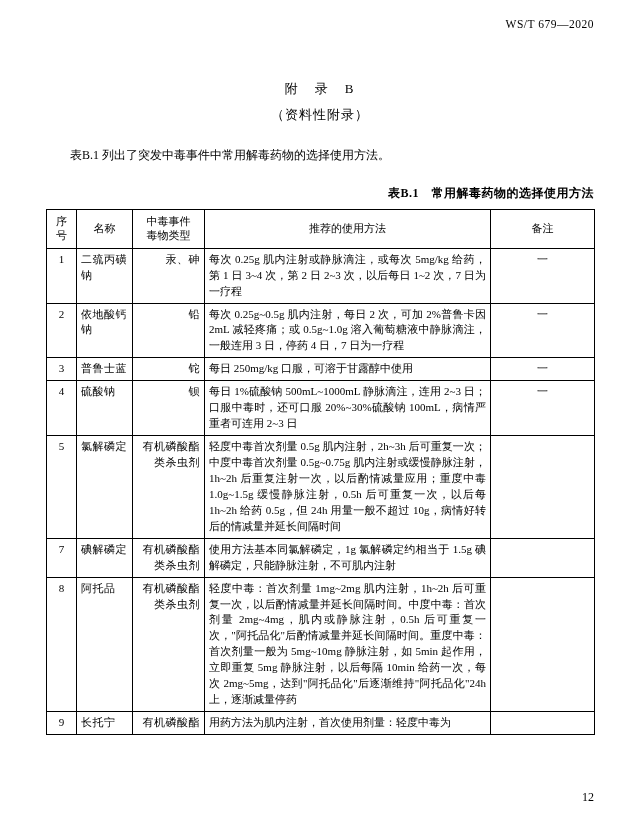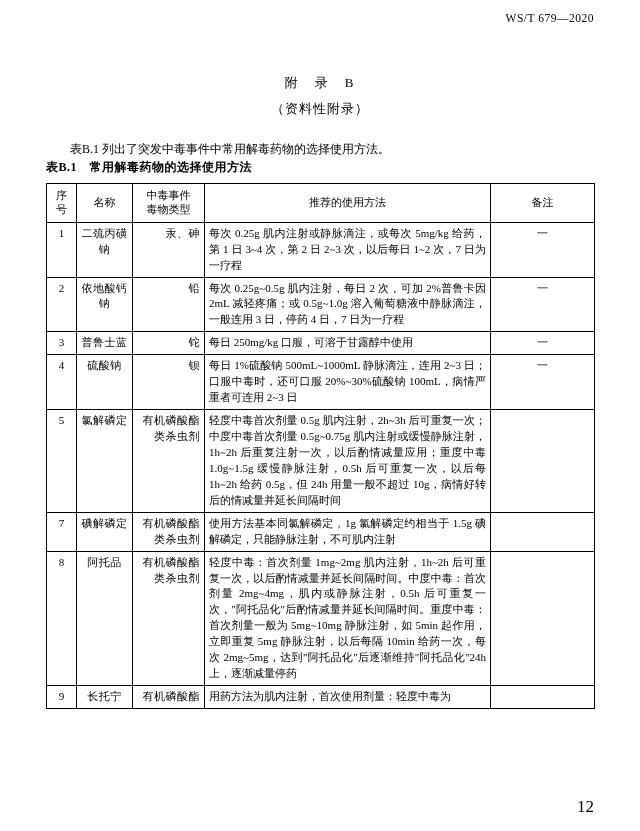--- a/index.html
+++ b/index.html
@@ -12,21 +12,21 @@
     height: 831px;
     font-family: "Liberation Serif", "DejaVu Serif", serif;
     color: #000;
     position: relative;
     overflow: hidden;
   }
   .page {
     width: 640px;
     height: 831px;
     box-sizing: border-box;
-    padding: 12px 46px 0 46px;
+    padding: 18px 46px 0 46px;
     position: relative;
   }
   .header-std {
     text-align: right;
     font-size: 11.5px;
     letter-spacing: 0.5px;
     font-family: "Liberation Serif", serif;
     margin-bottom: 2px;
   }
   .annex-title {
@@ -50,23 +50,24 @@
     margin-top: 8px;
     letter-spacing: 1px;
   }
   .intro {
     font-size: 12px;
     margin-top: 22px;
     text-indent: 24px;
     line-height: 1.6;
   }
   .table-caption {
-    text-align: left;
+    text-align: right;
     font-size: 12px;
     font-weight: bold;
+    margin-top: 20px;
     margin-bottom: 7px;
     letter-spacing: 0.5px;
   }
   table.antidote {
     border-collapse: collapse;
     width: 100%;
     table-layout: fixed;
     font-size: 11px;
     line-height: 1.45;
   }
@@ -85,43 +86,42 @@
   col.c-no { width: 30px; }
   col.c-name { width: 56px; }
   col.c-type { width: 72px; }
   col.c-usage { width: 286px; }
   col.c-note { width: 104px; }
 
   td.ctr {
     text-align: center;
   }
   td.name-cell {
-    text-align: center;
     letter-spacing: 0.5px;
   }
   td.type-cell {
     text-align: right;
     letter-spacing: 0.5px;
   }
   td.usage-cell {
     text-align: justify;
     text-justify: inter-ideograph;
   }
   td.note-cell {
     text-align: center;
     vertical-align: bottom;
   }
   td.note-cell.mid {
     vertical-align: middle;
   }
   .page-number {
     position: absolute;
     right: 46px;
-    bottom: 14px;
-    font-size: 17px;
+    bottom: 26px;
+    font-size: 12px;
   }
   .hdr-two-line {
     line-height: 1.25;
   }
 </style>
 </head>
 <body>
 
 <div class="page">
 

